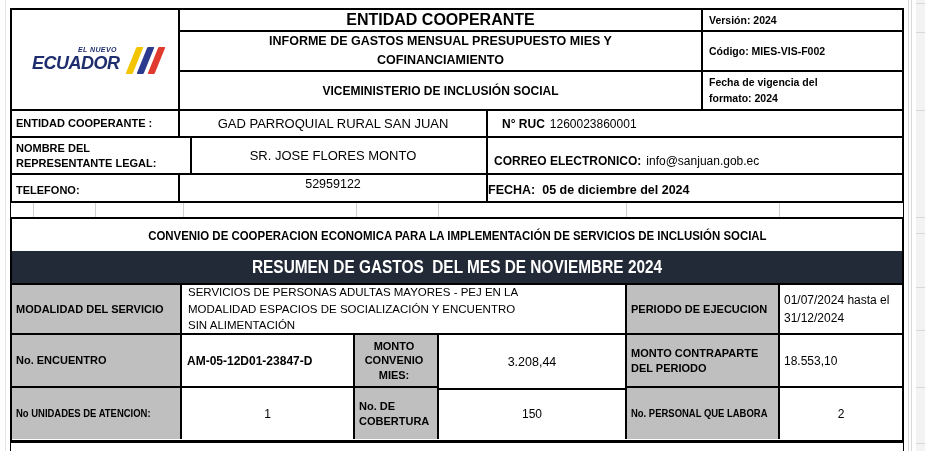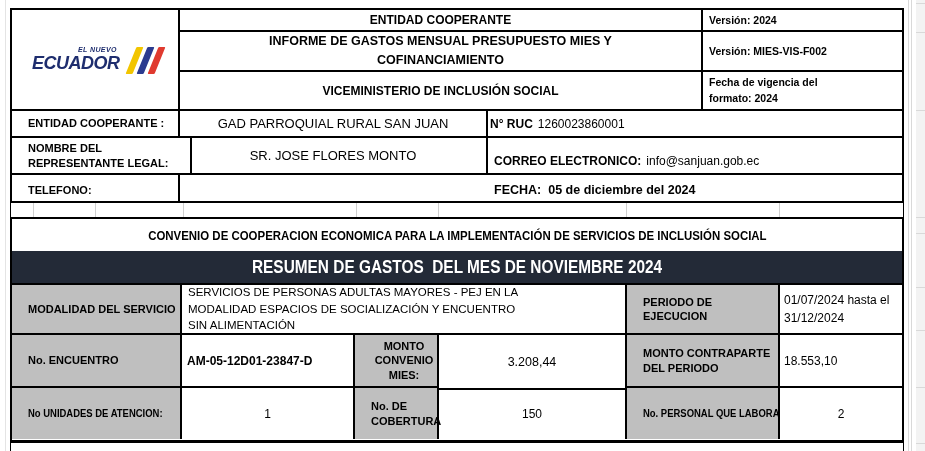--- a/index.html
+++ b/index.html
@@ -13,21 +13,21 @@
   .center{justify-content:center;text-align:center;}
   .gray{background:#bfbfbf;}
   .bold{font-weight:bold;}
   .br2{border-right:2px solid #000;}
   .bb2{border-bottom:2px solid #000;}
   .section{position:absolute;box-sizing:border-box;border:2px solid #000;background:#fff;}
   .cond{display:inline-block;transform:scaleX(.86);transform-origin:left center;white-space:nowrap;}
   .condc{display:inline-block;transform:scaleX(.88);transform-origin:center center;white-space:pre;}
   .faint-v{position:absolute;width:1px;background:#cfcfcf;top:0;bottom:0;}
   .grid-h{position:absolute;height:1px;background:#d9d9d9;left:0;right:0;}
-  .lbl{font-weight:bold;font-size:11px;line-height:1.3;padding-left:16px;}
+  .lbl{font-weight:bold;font-size:11px;line-height:1.3;padding-left:4px;}
   .val{font-size:12px;}
   
   .logo{position:absolute;left:20px;top:36px;width:128px;height:34px;}
   .logo .top-txt{position:absolute;left:46px;top:0;font-size:7px;font-weight:bold;font-style:italic;color:#1e2d6e;letter-spacing:.4px;}
   .logo .main-txt{position:absolute;left:0;top:7px;font-size:18px;font-weight:bold;font-style:italic;color:#1e2d6e;letter-spacing:-.5px;}
   .stripes{position:absolute;right:0;top:1px;height:27px;display:flex;}
   .stripe{width:7px;height:27px;transform:skewX(-22deg);margin-left:4px;border-radius:1px;}
   .s-yellow{background:#f2c500;}
   .s-blue{background:#2b3a8f;}
   .s-red{background:#e03a2f;}
@@ -45,72 +45,75 @@
       <span class="main-txt">ECUADOR</span>
       <span class="stripes">
         <span class="stripe s-yellow"></span>
         <span class="stripe s-blue"></span>
         <span class="stripe s-red"></span>
       </span>
     </div>
   </div>
 
   <div class="cell center br2 bb2" style="left:168px;top:0;width:523px;height:22px;">
-    <span class="bold" style="font-size:12px;">ENTIDAD COOPERANTE</span>
+    <span class="bold" style="font-size:16px;">ENTIDAD COOPERANTE</span>
   </div>
 
   <div class="cell center br2 bb2" style="left:168px;top:22px;width:523px;height:40px;">
     <span class="bold" style="font-size:12.5px;line-height:1.55;max-width:420px;">INFORME DE GASTOS MENSUAL PRESUPUESTO MIES Y COFINANCIAMIENTO</span>
   </div>
 
   <div class="cell center br2" style="left:168px;top:62px;width:523px;height:37px;">
     <span class="bold" style="font-size:12px;">VICEMINISTERIO DE INCLUSIÓN SOCIAL</span>
   </div>
 
   <div class="cell bb2" style="left:691px;top:0;width:199px;height:22px;padding-left:6px;">
     <span class="bold" style="font-size:10.5px;">Versión: 2024</span>
   </div>
 
   <div class="cell bb2" style="left:691px;top:22px;width:199px;height:40px;padding-left:6px;">
-    <span class="bold" style="font-size:10.5px;">Versión: MIES-VIS-F002</span>
+    <span class="bold" style="font-size:10.5px;">Código: MIES-VIS-F002</span>
   </div>
 
   <div class="cell" style="left:691px;top:62px;width:199px;height:37px;padding-left:6px;">
     <span class="bold" style="font-size:10.5px;line-height:1.45;max-width:150px;">Fecha de vigencia del formato: 2024</span>
   </div>
 </div>
 
 <div class="section" style="left:10px;top:111px;width:894px;height:92px;border-top:none;">
 
   <div class="cell br2 bb2 lbl" style="left:0;top:0;width:168px;height:27px;">
     <span>ENTIDAD COOPERANTE :</span>
   </div>
   <div class="cell center br2 bb2" style="left:168px;top:0;width:308px;height:27px;">
     <span class="val" style="font-size:13px;">GAD PARROQUIAL RURAL SAN JUAN</span>
   </div>
-  <div class="cell bb2" style="left:476px;top:0;width:414px;height:27px;padding-left:2px;">
+  <div class="cell bb2" style="left:476px;top:0;width:414px;height:27px;padding-left:14px;">
     <span class="bold val">N° RUC</span>
     <span class="val" style="margin-left:5px;">1260023860001</span>
   </div>
 
   <div class="cell br2 bb2 lbl" style="left:0;top:27px;width:180px;height:37px;">
     <span style="max-width:155px;">NOMBRE DEL REPRESENTANTE LEGAL:</span>
   </div>
   <div class="cell center br2 bb2" style="left:168px;top:27px;width:308px;height:37px;">
     <span class="val" style="font-size:13px;">SR. JOSE FLORES MONTO</span>
   </div>
   <div class="cell bb2" style="left:476px;top:27px;width:414px;height:37px;padding-left:6px;align-items:flex-end;padding-bottom:5px;">
     <span class="bold val">CORREO ELECTRONICO:</span>
     <span class="val" style="margin-left:5px;">info@sanjuan.gob.ec</span>
   </div>
 
   <div class="cell br2 lbl" style="left:0;top:64px;width:168px;height:26px;align-items:flex-end;padding-bottom:4px;">
     <span>TELEFONO:</span>
   </div>
-  <div class="cell" style="left:476px;top:64px;width:414px;height:29px;padding-left:6px;border-radius:10px;">
+  <div class="cell center br2" style="left:168px;top:64px;width:308px;height:26px;align-items:flex-start;padding-top:2px;">
+    <span class="val" style="font-size:12.5px;">52959122</span>
+  </div>
+  <div class="cell" style="left:476px;top:64px;width:414px;height:29px;border-radius:10px;">
     <span class="bold" style="font-size:12.5px;">FECHA:</span>
     <span class="bold" style="font-size:12.5px;margin-left:7px;">05 de diciembre del 2024</span>
   </div>
 </div>
 
 <div class="abs" style="left:10px;top:203px;width:894px;height:14px;border-left:1px solid #000;border-right:1px solid #000;background:#fff;">
   <div class="faint-v" style="left:22px;"></div>
   <div class="faint-v" style="left:84px;"></div>
   <div class="faint-v" style="left:172px;"></div>
   <div class="faint-v" style="left:345px;"></div>

